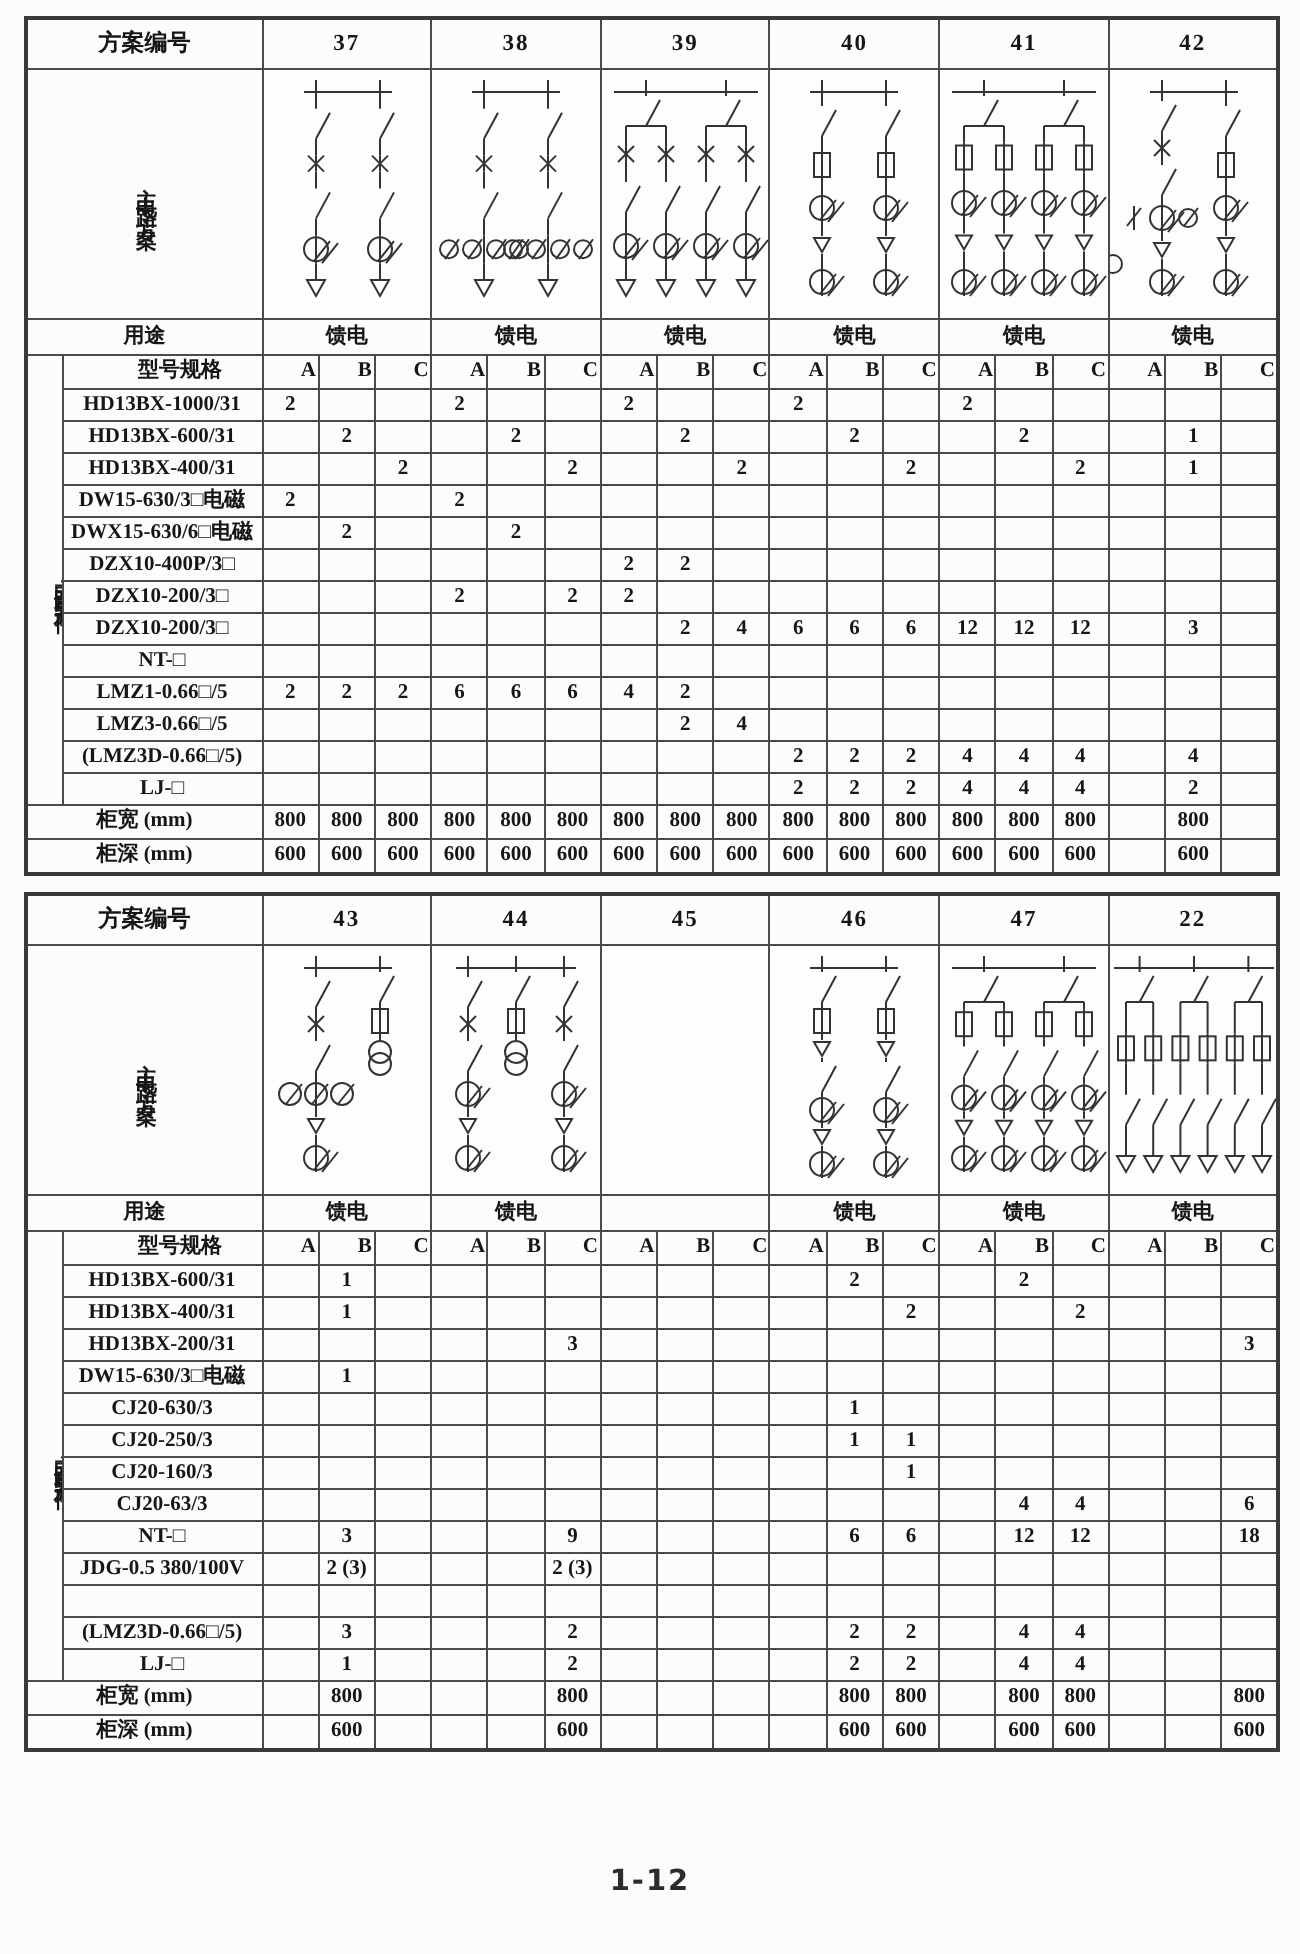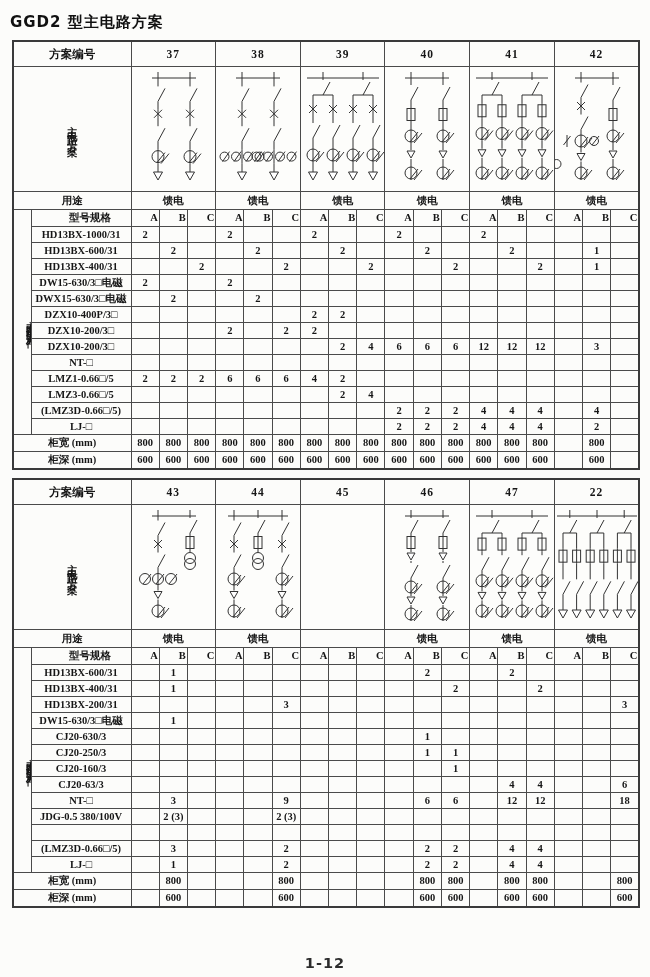--- a/index.html
+++ b/index.html
@@ -12,28 +12,27 @@
   td.num{font-size:12px;letter-spacing:1px;}
   td.diagcell{height:124px;vertical-align:top;background:#fdfdfb;}
   td.diagcell svg{display:block;margin:0 auto;}
   tr.h-use td{height:17px;}
   tr.h-abc td{height:16px;padding-left:18px;}
   tr.h-row td{height:15px;}
   tr.h-dim td{height:16px;font-size:10.5px;}
   td.rowlabel{text-align:left;padding-left:4px;font-size:10.3px;}
   td.vstrip{writing-mode:vertical-lr;text-orientation:upright;font-size:11px;letter-spacing:3px;padding:3px 0;}
   td.vwide{writing-mode:vertical-lr;text-orientation:upright;font-size:12px;letter-spacing:5px;}
-  .pageno{position:absolute;left:0;bottom:6px;width:100%;text-align:center;
+  .pageno{position:absolute;left:0;bottom:28px;width:100%;text-align:center;
     font-family:"DejaVu Sans",sans-serif;font-size:14.5px;font-weight:bold;color:#2c2c2c;letter-spacing:1px;}
 </style>
 </head>
 <body>
 
 <div class="page">
-  <div class="doc-title">GGD2 型主电路方案</div>
   <table class="grid" id="tbl1">
       <colgroup>
         <col style="width:18px">
         <col style="width:100px">
         <col>
         <col>
         <col>
         <col>
         <col>
         <col>
@@ -484,21 +483,21 @@
           <td class="val"></td>
           <td class="val"></td>
           <td class="val"></td>
           <td class="val"></td>
           <td class="val"></td>
           <td class="val"></td>
           <td class="val"></td>
           <td class="val"></td>
         </tr>
         <tr class="h-row">
-          <td class="rowlabel">DWX15-630/3□电磁</td>
+          <td class="rowlabel">DWX15-630/6□电磁</td>
           <td class="val"></td>
           <td class="val">2</td>
           <td class="val"></td>
           <td class="val"></td>
           <td class="val">2</td>
           <td class="val"></td>
           <td class="val"></td>
           <td class="val"></td>
           <td class="val"></td>
           <td class="val"></td>

